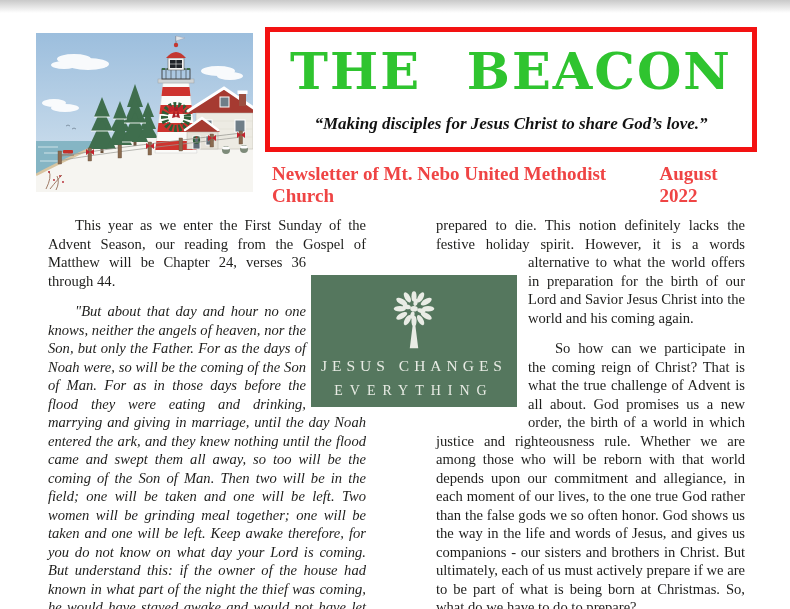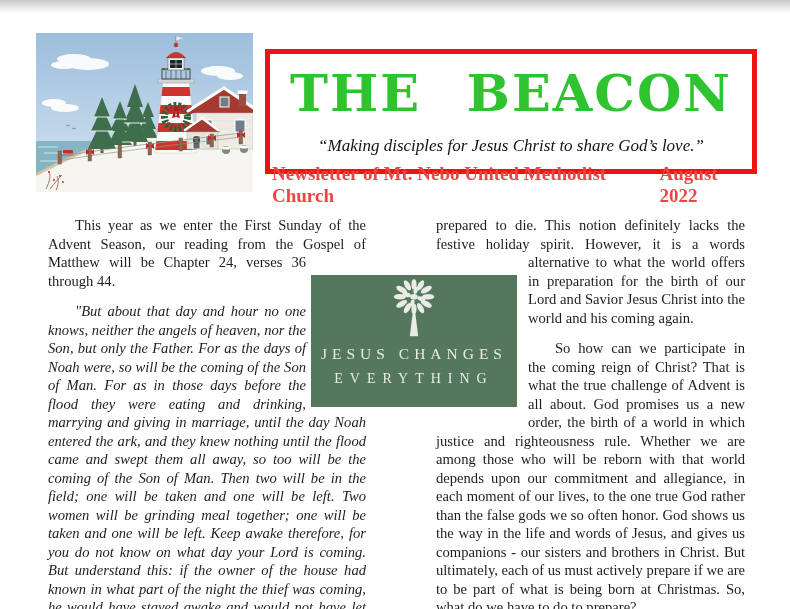--- a/index.html
+++ b/index.html
@@ -10,44 +10,44 @@
     --ink:#1d1d1b;
   }
   *{box-sizing:border-box;}
   body{margin:0;background:#ffffff;}
   .page{position:relative;width:790px;height:609px;background:#fff;overflow:hidden;
         font-family:"Liberation Serif",serif;color:var(--ink);}
   .top-edge{position:absolute;left:0;top:0;width:100%;height:13px;
         background:linear-gradient(#c9c9c9,#ffffff);}
   
   .lighthouse{position:absolute;left:36px;top:33px;width:217px;height:159px;}
-  .masthead{position:absolute;left:265px;top:49px;width:492px;height:125px;
+  .masthead{position:absolute;left:265px;top:27px;width:492px;height:125px;
         border:5px solid var(--border-red);background:#fff;
         display:flex;flex-direction:column;align-items:center;justify-content:center;}
   .masthead-title{font-family:"DejaVu Serif",serif;font-weight:bold;font-size:51px;
         line-height:1;color:var(--title-green);letter-spacing:2px;word-spacing:26px;white-space:nowrap;}
-  .tagline{margin-top:17px;font-size:17px;font-weight:normal;font-style:italic;color:#131313;}
+  .tagline{margin-top:17px;font-size:17px;font-weight:bold;font-style:italic;color:#131313;}
   .issue-line{position:absolute;left:272px;top:163px;width:485px;display:flex;
         justify-content:space-between;font-weight:bold;font-size:19px;color:#ef4444;}
   
   .col{position:absolute;top:204px;font-size:14.6px;line-height:18.5px;
         text-align:justify;color:var(--ink);}
   .col-left{left:36px;width:342px;}
   .col-right{left:424px;width:333px;}
   .col p{margin:12px;}
   .indent{text-indent:27px;}
   .quote{font-style:italic;text-indent:27px;}
   .push-r{float:right;width:0;height:56px;}
   .wrap-r{float:right;clear:right;width:72px;height:149px;}
   .push-l{float:left;width:0;height:56px;}
   .wrap-l{float:left;clear:left;width:104px;height:167px;}
   
   .jce{position:absolute;left:311px;top:275px;width:206px;height:132px;
         background:var(--jce-bg);display:flex;flex-direction:column;align-items:center;
-        padding-top:1px;text-align:center;}
+        padding-top:13px;text-align:center;}
   .jce-line1{font-size:15.5px;letter-spacing:5px;color:var(--jce-fg);margin-top:3px;white-space:nowrap;}
   .jce-line2{font-size:14px;letter-spacing:7px;color:var(--jce-fg);margin-top:8px;white-space:nowrap;}
 </style>
 </head>
 <body>
 
 <div class="page">
 
   <div class="top-edge"></div>
 

